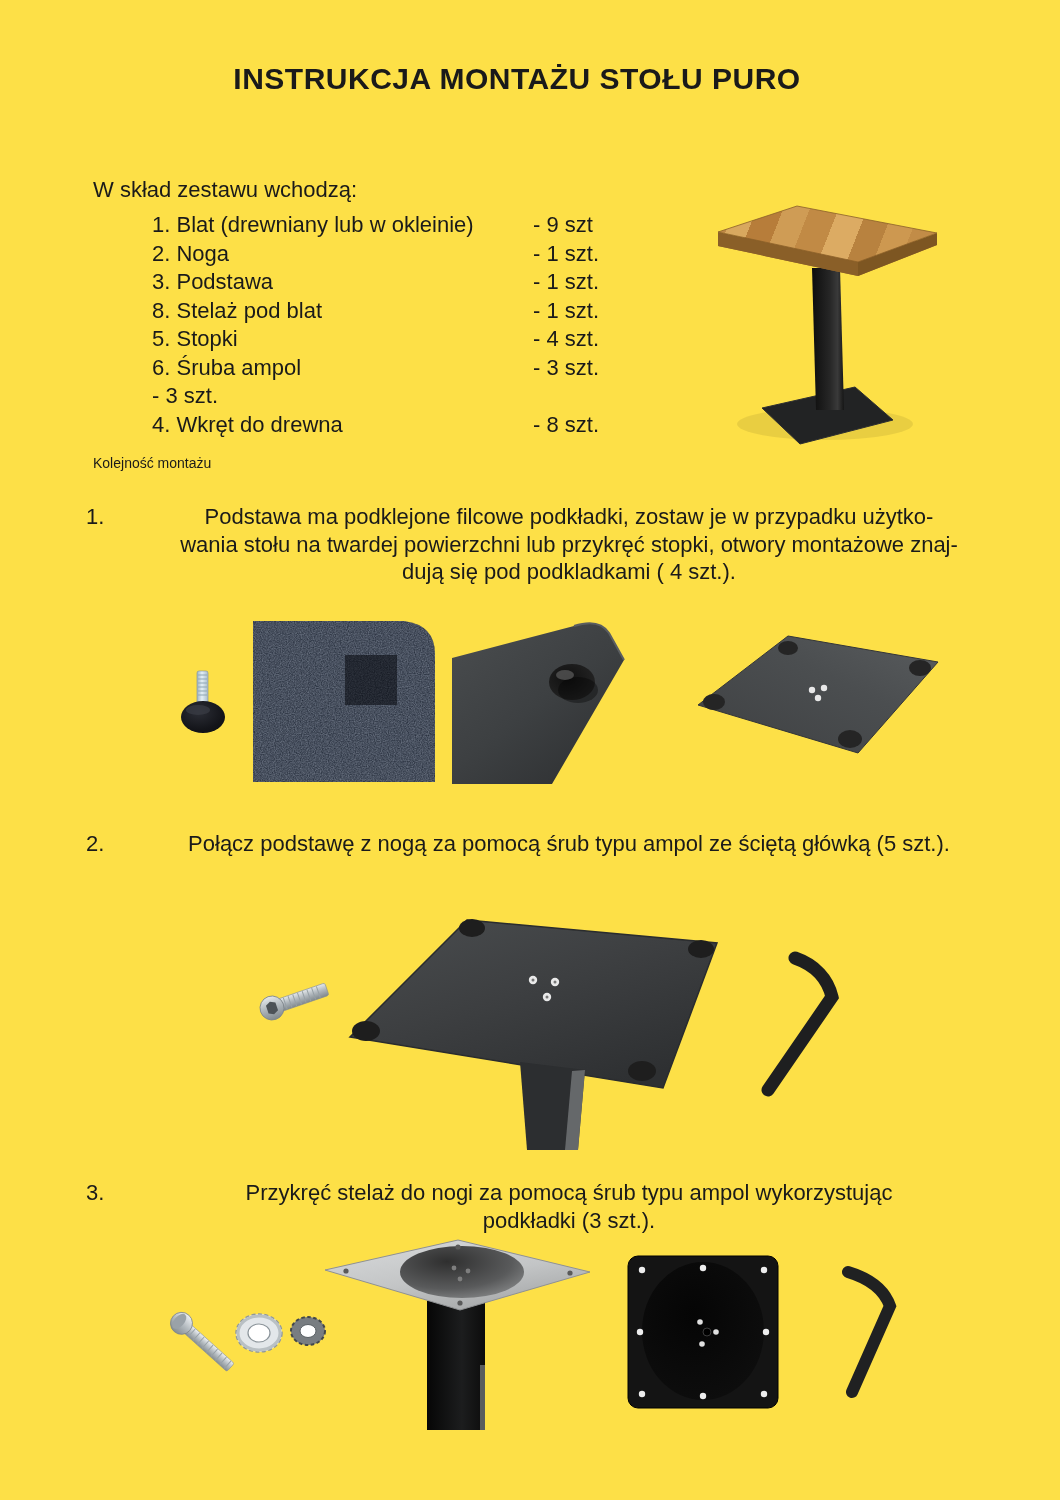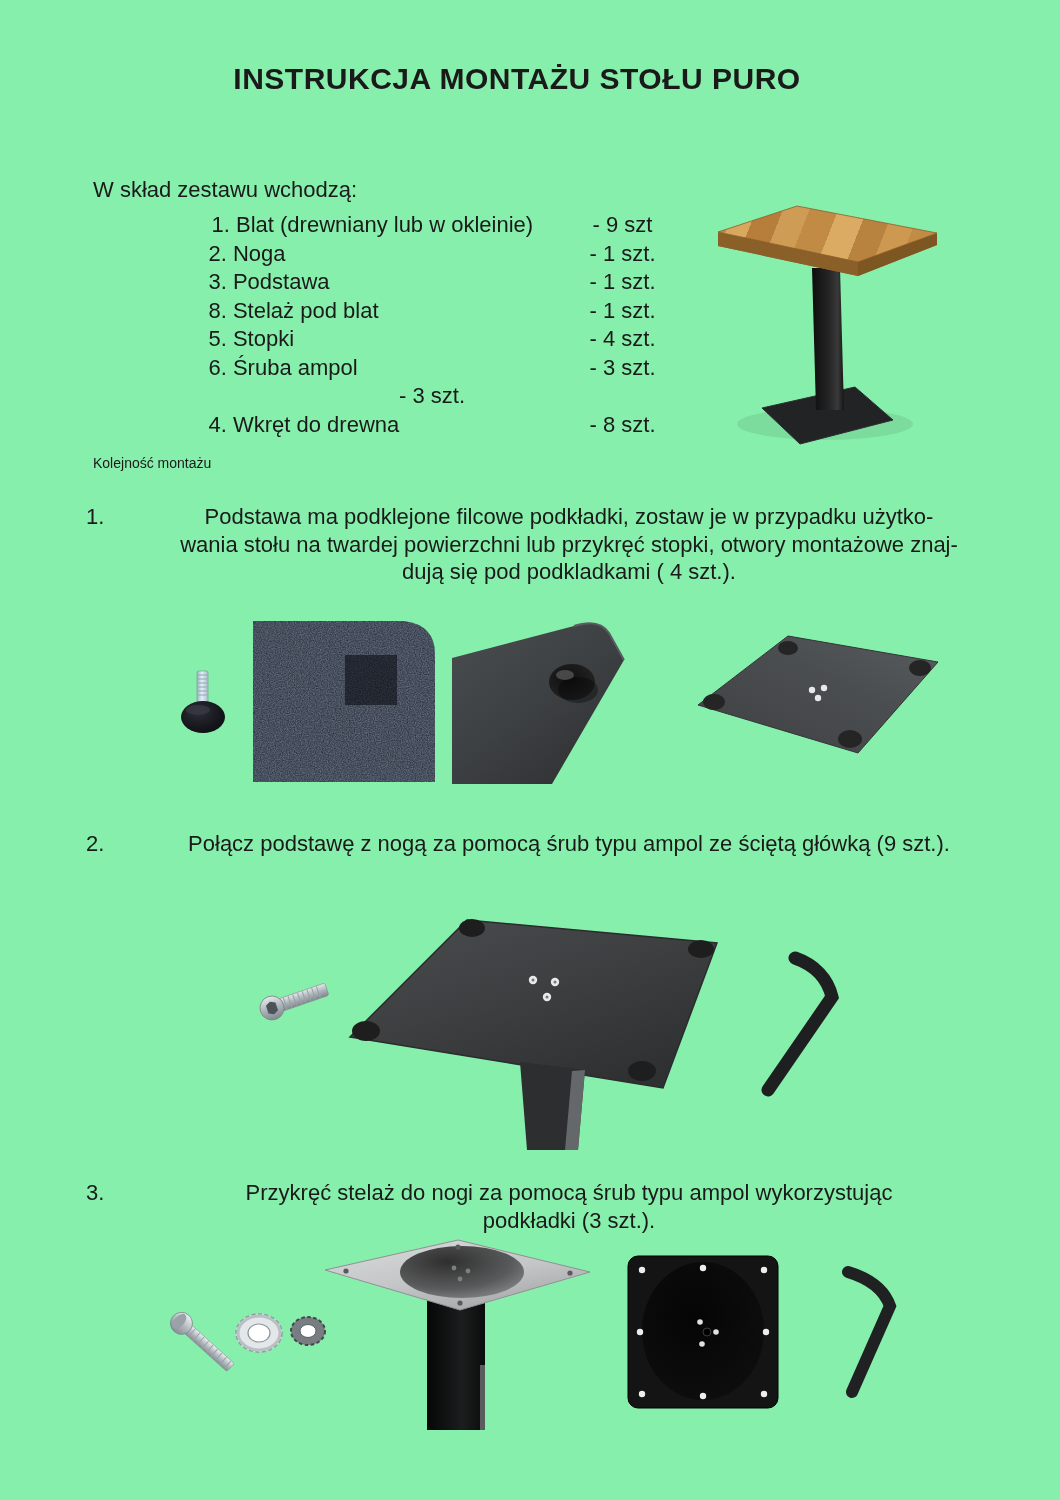--- a/index.html
+++ b/index.html
@@ -1,28 +1,28 @@
 <!DOCTYPE html>
 <html><head>
 <meta charset="utf-8">
 <style>
   html,body{margin:0;padding:0;background:#888;}
   .page{
-    position:relative;width:1060px;height:1500px;background:#86efac;
+    position:relative;width:1060px;height:1500px;background:#fde047;
     margin:0 auto;overflow:hidden;
     font-family:"Liberation Sans", sans-serif;color:#1a1a1a;
   }
   .abs{position:absolute;}
   .title{
     top:62px;left:0;width:1060px;text-align:center;
     font-size:30px;font-weight:bold;letter-spacing:.5px;padding-right:26px;box-sizing:border-box;
   }
   .intro{top:162px;left:93px;font-size:22px;margin-top:15px;}
   .parts{top:211px;left:152px;width:560px;}
-  .part-row{display:flex;height:28.5px;align-items:center;font-size:22px;justify-content:center;}
+  .part-row{display:flex;height:28.5px;align-items:center;font-size:22px;}
   .part-name{flex:none;width:381px;}
   .part-qty{flex:none;}
   .seq-heading{top:455px;left:93px;font-size:14px;}
   .step{left:86px;width:935px;display:flex;font-size:22px;line-height:27.5px;}
   .step-num{flex:none;width:31px;}
   .step-text{flex:1;white-space:pre-line;text-align:center;}
   .step1{top:503px;}
   .step2{top:830px;}
   .step3{top:1179px;}
   svg{display:block;}
@@ -194,21 +194,21 @@
     <ellipse cx="98" cy="20" rx="10" ry="7" fill="#252525"></ellipse>
     <ellipse cx="230" cy="40" rx="11" ry="8" fill="#252525"></ellipse>
     <ellipse cx="160" cy="111" rx="12" ry="9" fill="#252525"></ellipse>
     <circle cx="122" cy="62" r="3.2" fill="#e8e8e8"></circle>
     <circle cx="134" cy="60" r="3.2" fill="#e8e8e8"></circle>
     <circle cx="128" cy="70" r="3.2" fill="#e8e8e8"></circle>
   </svg>
 
   <div class="abs step step2">
     <span class="step-num">2.</span>
-    <span class="step-text">Połącz podstawę z nogą za pomocą śrub typu ampol ze ściętą główką (9 szt.).</span>
+    <span class="step-text">Połącz podstawę z nogą za pomocą śrub typu ampol ze ściętą główką (5 szt.).</span>
   </div>
 
   <svg class="abs" style="left:250px;top:905px;" width="650" height="255" viewBox="0 0 650 255">
     <defs>
       <linearGradient id="plate2" x1="0" y1="0" x2="0.7" y2="1">
         <stop offset="0" stop-color="#4a4d4f"></stop>
           <stop offset="0.5" stop-color="#3d3f41"></stop>
           <stop offset="1" stop-color="#2e3032"></stop>
       </linearGradient>
       <linearGradient id="silverB" x1="0" y1="0" x2="0" y2="1">

